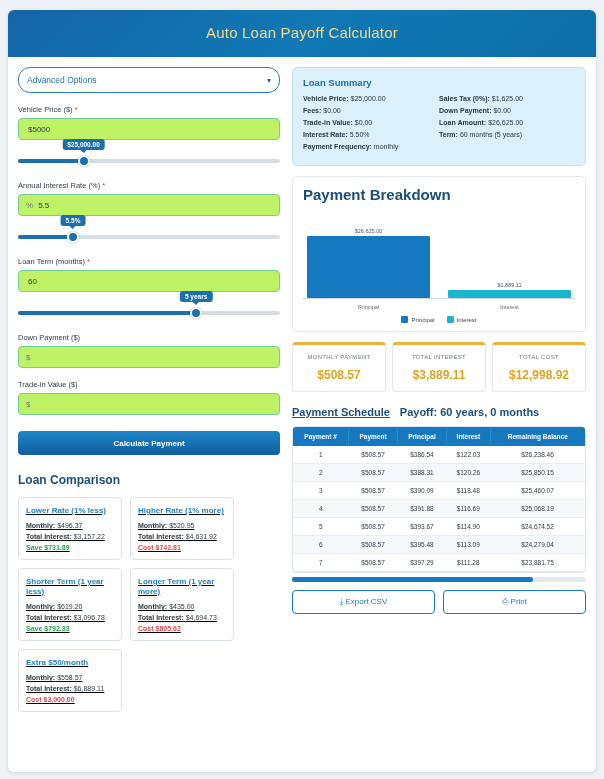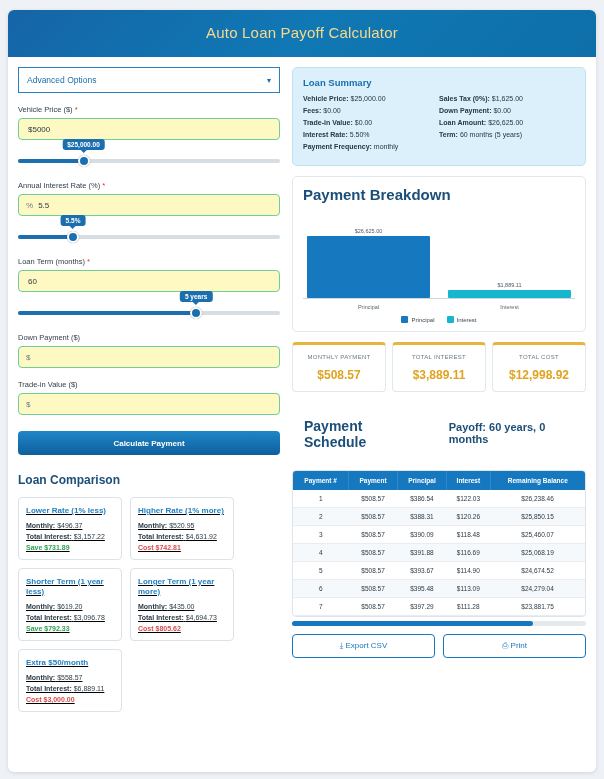--- a/index.html
+++ b/index.html
@@ -45,21 +45,21 @@
     padding: 10px;
     gap: 12px;
   }
   .left { width: 262px; flex: none; }
   .right { flex: 1; }
 
   
   .adv-select {
     width: 100%;
     border: 1px solid #2a7fc0;
-    border-radius: 0;
+    border-radius: 12px;
     padding: 7px 8px;
     font-size: 8.5px;
     color: #1b6fae;
     background: #ffffff;
     display: flex;
     align-items: center;
     justify-content: space-between;
   }
   .chev { font-size: 8px; color: #1b6fae; }
 
@@ -69,21 +69,21 @@
     color: #33404d;
     margin-bottom: 4px;
     font-weight: normal;
   }
   .req { color: #cf3b3b; }
   .input-wrap {
     position: relative;
     display: flex;
     align-items: center;
     border: 1px solid #6fcf97;
-    background: #fef9c3;
+    background: #bef264;
     border-radius: 4px;
     height: 22px;
     padding: 0 7px;
   }
   .input-wrap .prefix {
     font-size: 8px;
     color: #6b7b86;
     margin-right: 3px;
   }
   .input-wrap input {
@@ -304,24 +304,25 @@
     color: #e0a31f;
   }
 
   .sched-head {
     margin-top: 14px;
     display: flex;
     align-items: baseline;
     gap: 10px;
   }
   .sched-head h3 {
-    margin: 12px;
-    font-size: 14px;
+    margin: 0;
+    font-size: 11px;
     color: #1b4e78;
     font-weight: bold;
+    text-decoration: underline;
   }
   .sched-head .payoff {
     font-size: 11px;
     color: #1b4e78;
     font-weight: bold;
   }
   .table-wrap {
     margin-top: 8px;
     border: 1px solid #dde4ea;
     border-radius: 4px;

